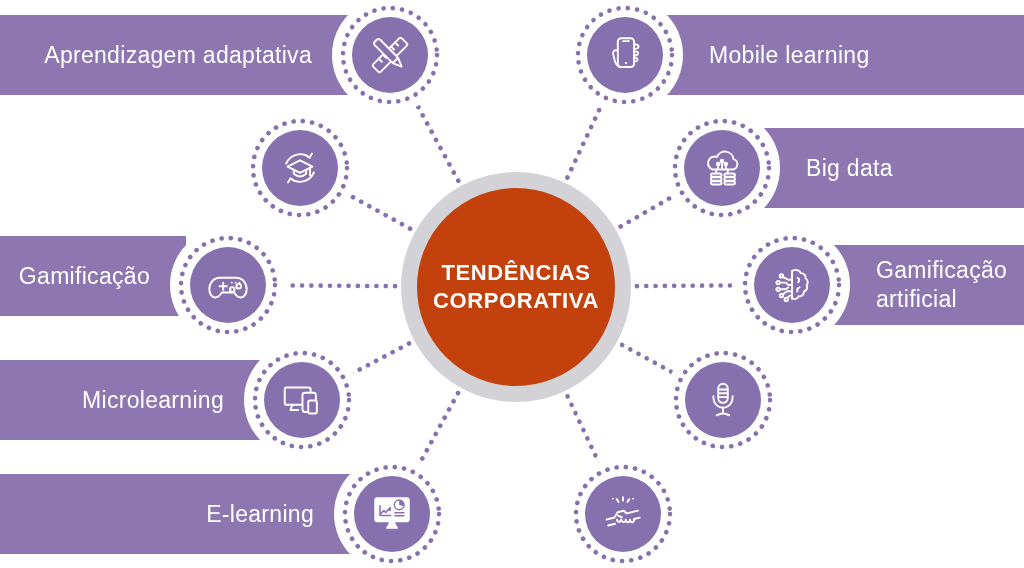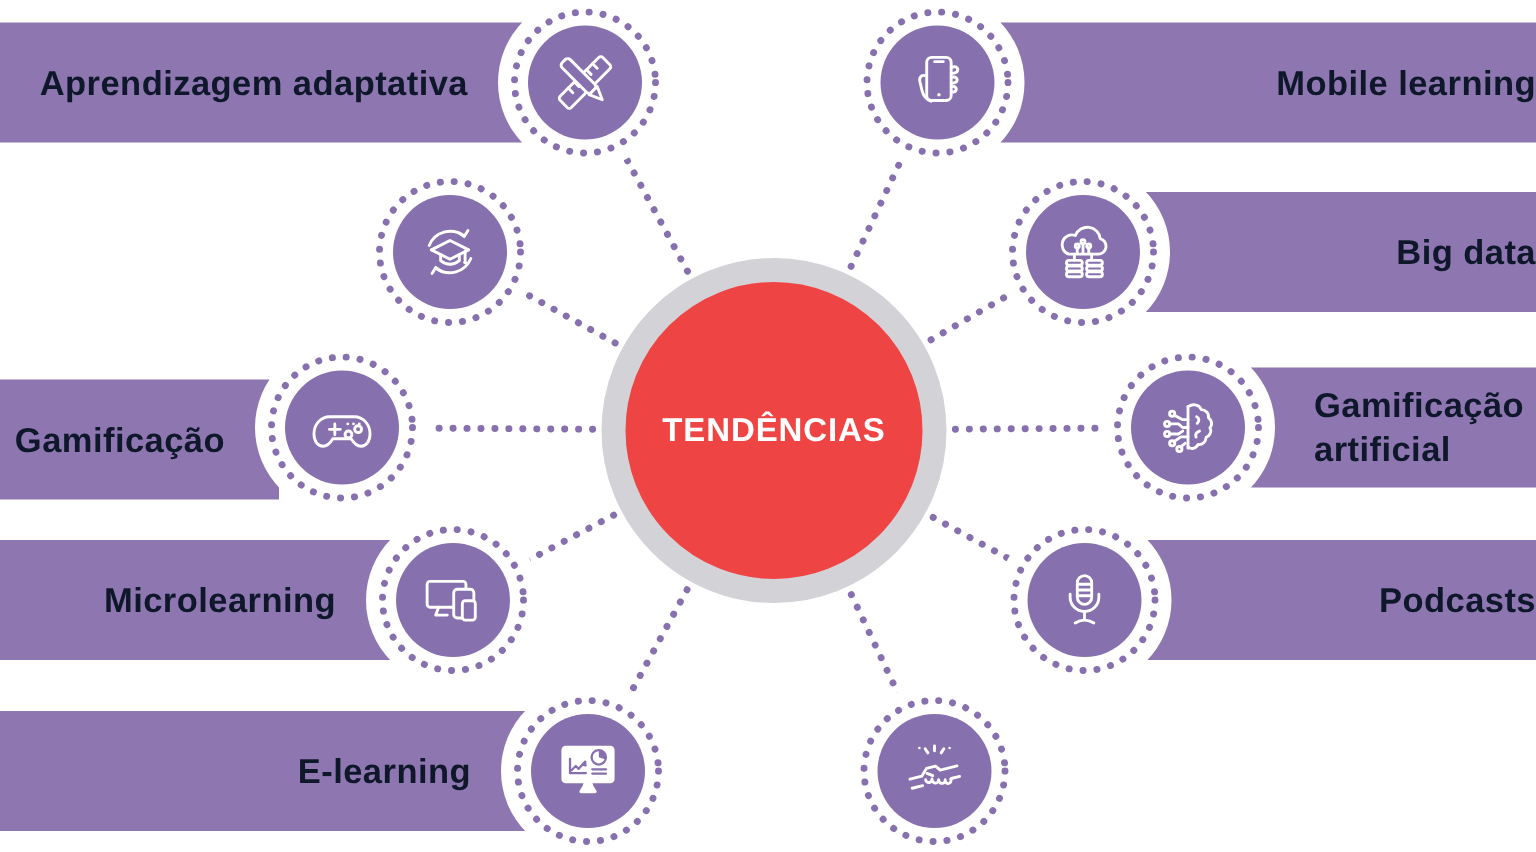--- a/index.html
+++ b/index.html
@@ -4,72 +4,69 @@
 <style>
   html,body{margin:0;padding:0;background:#ffffff;}
   .canvas{
     position:relative;width:1024px;height:568px;background:#ffffff;
     overflow:hidden;font-family:"Liberation Sans", sans-serif;
   }
   .band{
     position:absolute;height:80px;background:#8e77b1;display:flex;align-items:center;
   }
   .band.left{justify-content:flex-end;}
-  .band.right{justify-content:flex-end;}
+  .band.right{justify-content:flex-start;}
   .band .label{
-    color:#0f172a;font-size:23px;font-weight:700;letter-spacing:.3px;line-height:29px;
+    color:#ffffff;font-size:23px;font-weight:400;letter-spacing:.3px;line-height:29px;
   }
   .band.left .label{text-align:right;margin-right:36px;white-space:nowrap;}
   .band.right .label{text-align:left;margin-left:42px;}
   .band.right .label.wrap{white-space:normal;max-width:150px;}
   .halo{position:absolute;width:116px;height:116px;border-radius:50%;background:#ffffff;}
   .ring{position:absolute;}
   .badge{
     position:absolute;width:76px;height:76px;border-radius:50%;background:#8670ae;
     display:flex;align-items:center;justify-content:center;
   }
   .icon{stroke:#ffffff;fill:none;stroke-width:2;stroke-linecap:round;stroke-linejoin:round;}
   .connectors{position:absolute;left:0;top:0;}
   .hub{
     position:absolute;left:401px;top:172px;width:198px;height:198px;border-radius:50%;
-    background:#ef4444;border:16px solid #d3d2d6;
+    background:#c2410c;border:16px solid #d3d2d6;
     display:flex;flex-direction:column;align-items:center;justify-content:center;
   }
   .hub .hub-line{
     color:#ffffff;font-size:22px;font-weight:800;letter-spacing:.6px;line-height:28px;text-align:center;
   }
 </style>
 </head>
 <body>
 
 <div class="canvas">
 
   <div class="band left" style="top:15px;left:0;width:348px">
     <span class="label">Aprendizagem adaptativa</span>
   </div>
-  <div class="band left" style="top:253px;left:0;width:186px">
+  <div class="band left" style="top:236px;left:0;width:186px">
     <span class="label">Gamificação</span>
   </div>
   <div class="band left" style="top:360px;left:0;width:260px">
     <span class="label">Microlearning</span>
   </div>
   <div class="band left" style="top:474px;left:0;width:350px">
     <span class="label">E-learning</span>
   </div>
   <div class="band right" style="top:15px;left:667px;width:357px">
     <span class="label">Mobile learning</span>
   </div>
   <div class="band right" style="top:128px;left:764px;width:260px">
     <span class="label">Big data</span>
   </div>
   <div class="band right" style="top:245px;left:834px;width:190px">
     <span class="label wrap">Gamificação artificial</span>
-  </div>
-  <div class="band right" style="top:360px;left:765px;width:259px">
-    <span class="label">Podcasts</span>
   </div>
 
   <svg class="connectors" width="1024" height="568">
     <g stroke="#8670ae" stroke-width="4.6" stroke-linecap="round" stroke-dasharray="0.1 9.2" fill="none">
       <line x1="516" y1="287" x2="390" y2="55"></line>
       <line x1="516" y1="287" x2="300" y2="168"></line>
       <line x1="516" y1="287" x2="228" y2="285"></line>
       <line x1="516" y1="287" x2="302" y2="400"></line>
       <line x1="516" y1="287" x2="392" y2="514"></line>
       <line x1="516" y1="287" x2="625" y2="55"></line>
@@ -244,15 +241,16 @@
         <path d="M7,25.5 h8.5 l4.5,-4.5 h6.5 l2.5,3.5 h12"></path>
         <path d="M7,32 h7.5 M35,32 h6"></path>
         <path d="M17.5,28.5 a2.2,2.2 0 1 0 4.4,0.6 M21.9,30 a2.2,2.2 0 1 0 4.4,0.6 M26.3,31.4 a2.2,2.2 0 1 0 4.4,0.4 M30.7,32.2 a2,2 0 1 0 3.8,0.2"></path>
         <path d="M19.5,24.5 l3.5,2.5"></path>
       </g>
     </svg>
   </div>
 
   <div class="hub">
     <div class="hub-line">TENDÊNCIAS</div>
+    <div class="hub-line">CORPORATIVA</div>
   </div>
 
 </div>
 
 </body></html>

